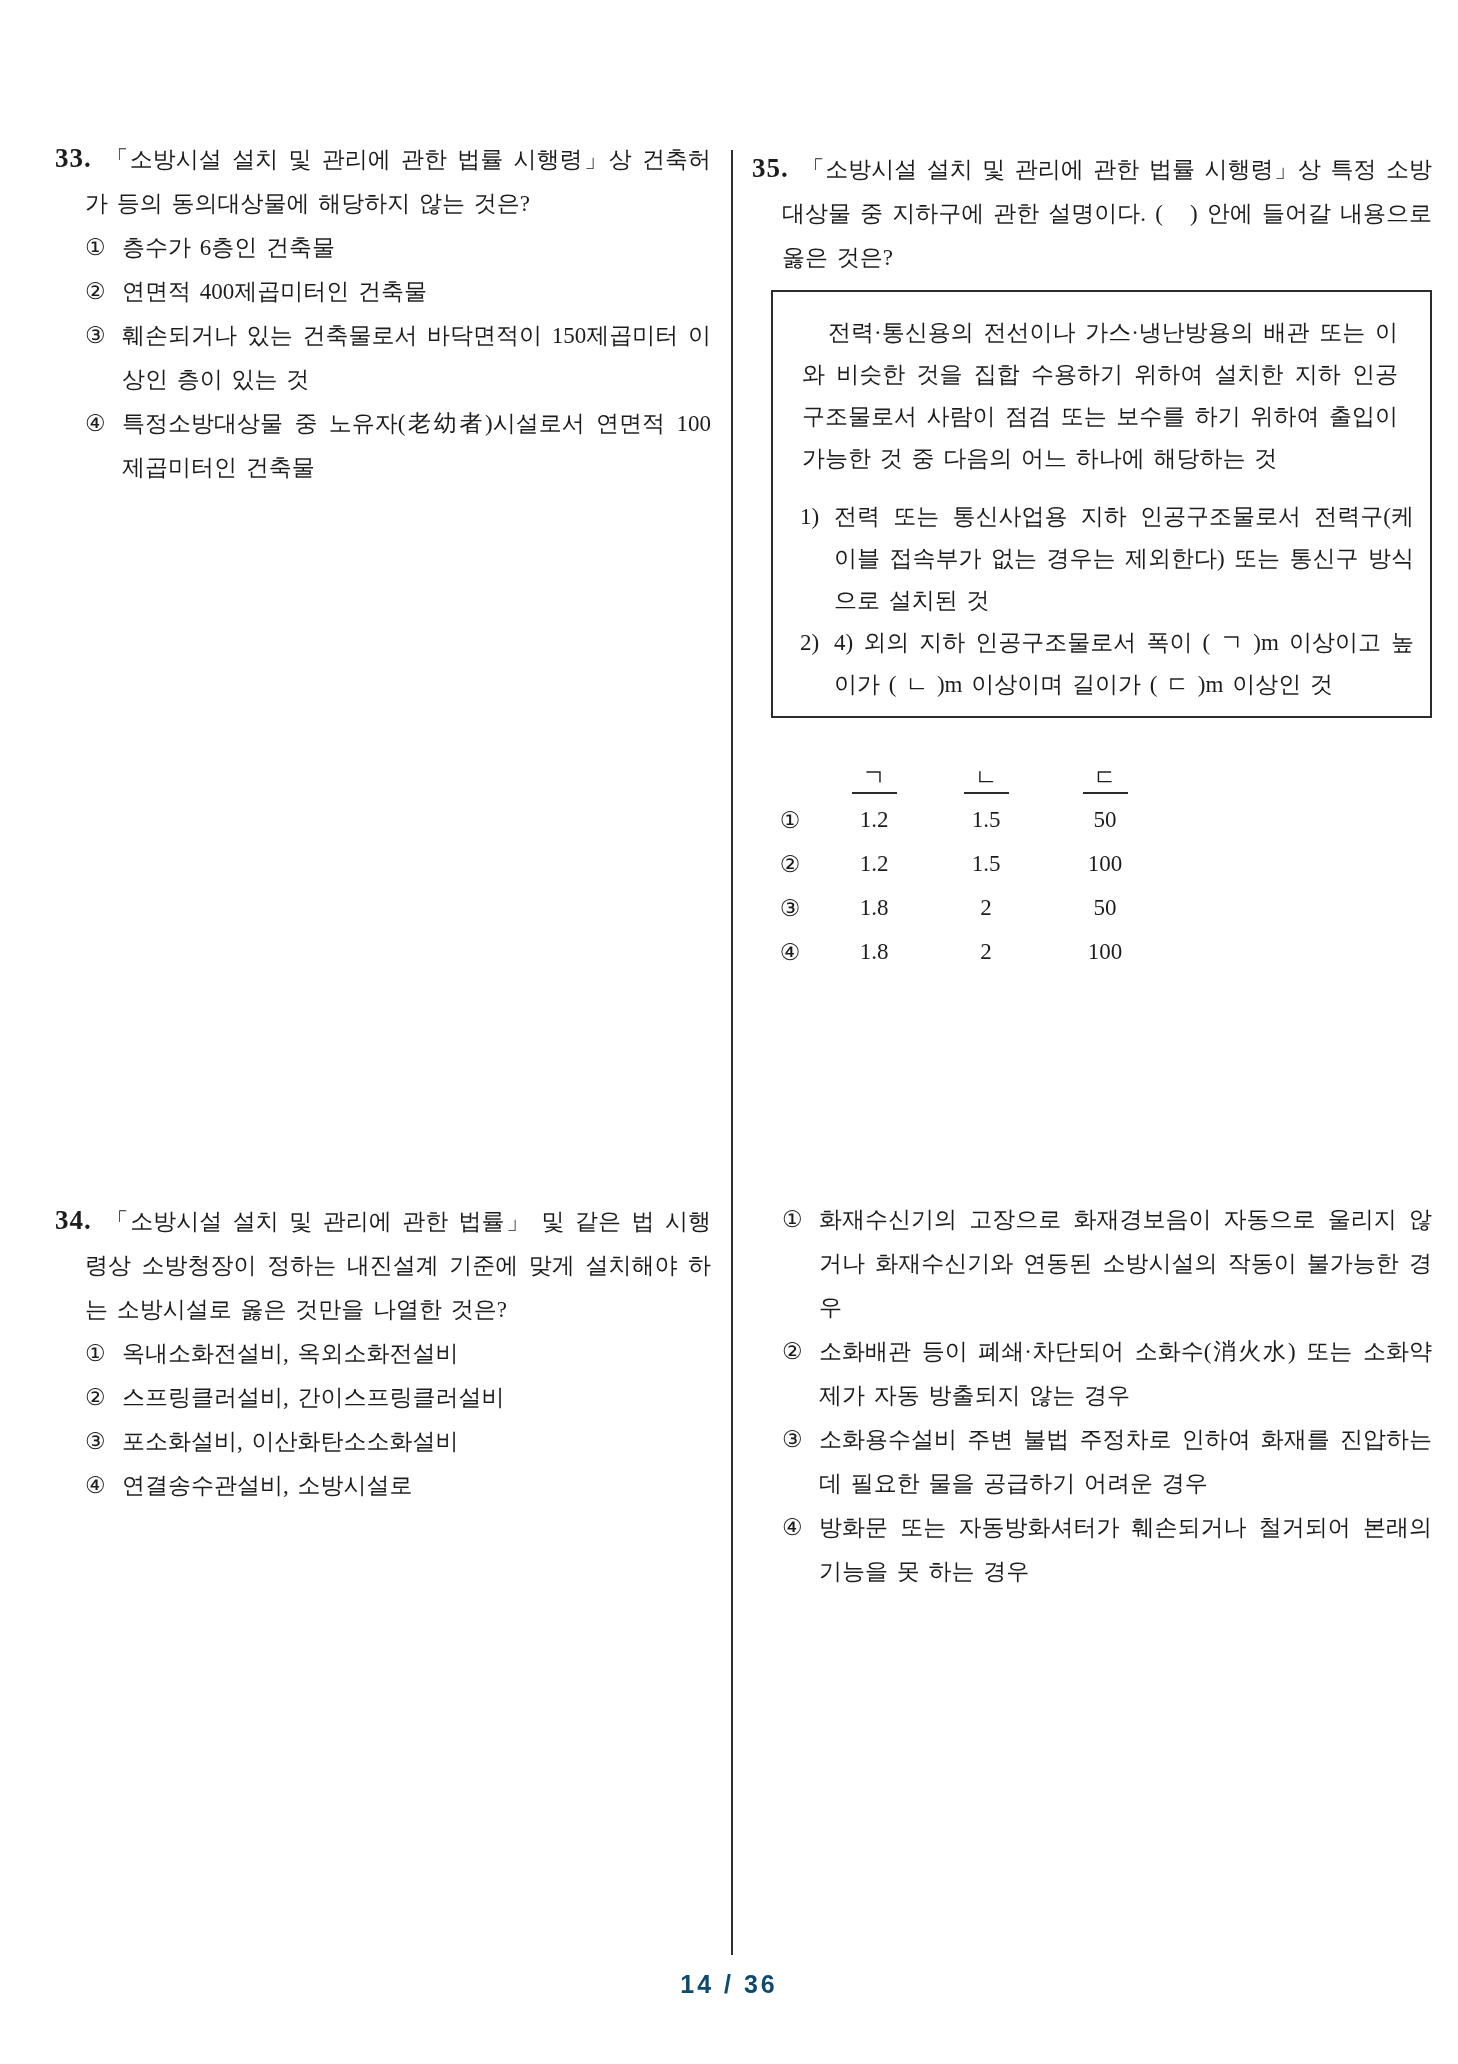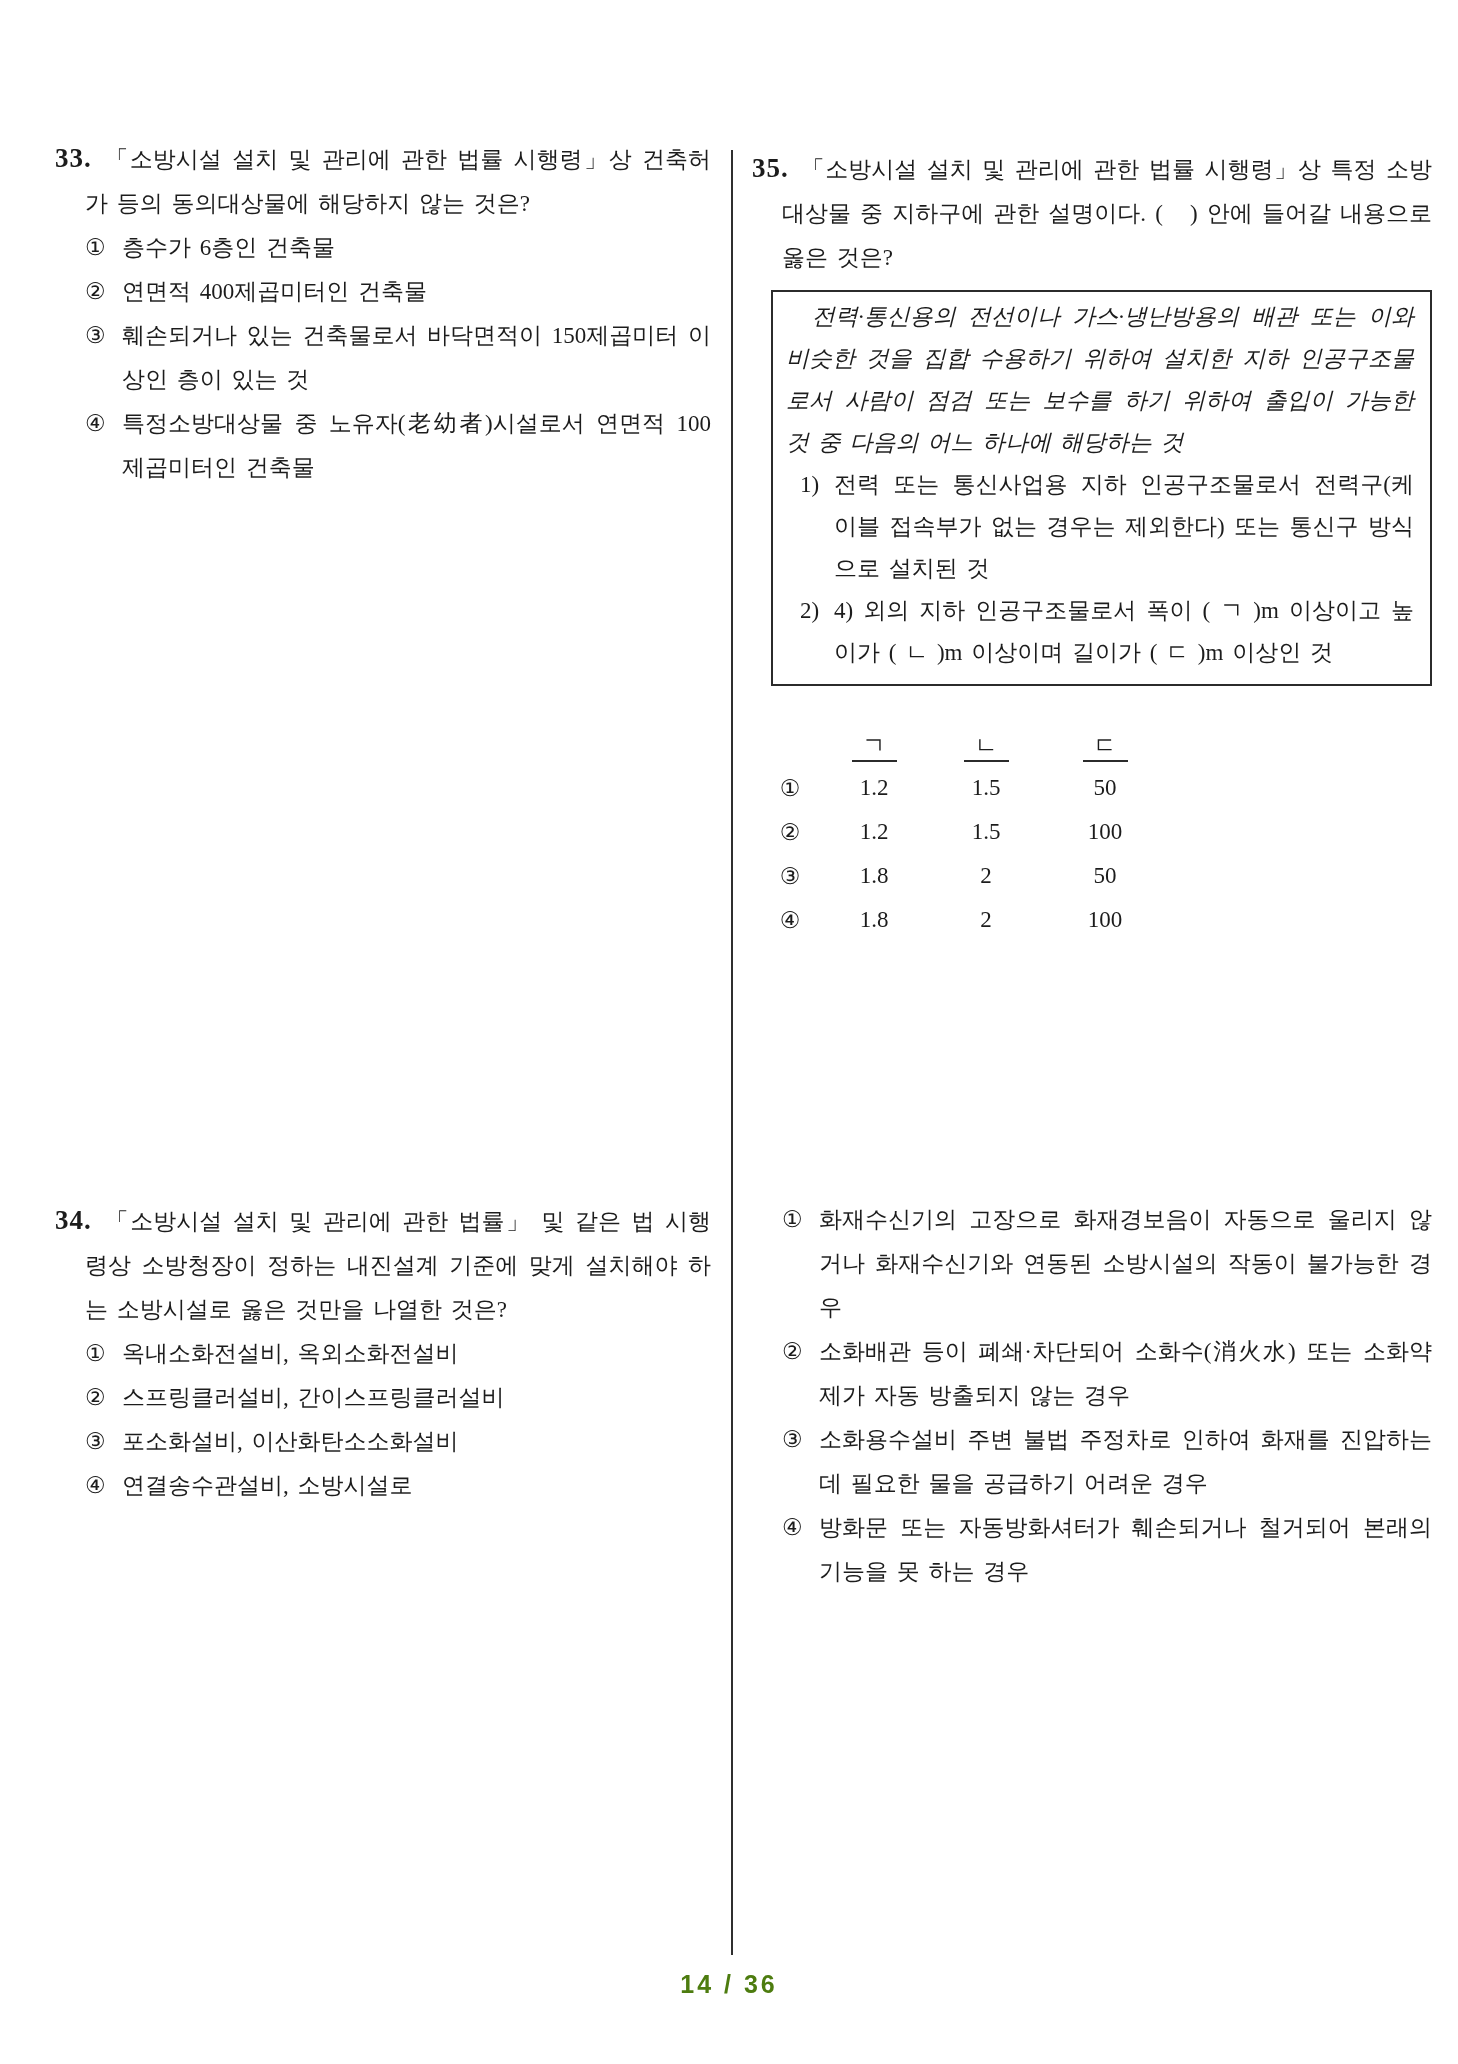--- a/index.html
+++ b/index.html
@@ -51,21 +51,21 @@
   .option .otext  { flex:1; text-align:justify; }
 
   .qbox {
     border:2px solid #2b2b2b;
     margin:10px 0 0 19px;
     padding:4px 16px 10px 13px;
     font-size:23px;
     line-height:42px;
     word-spacing:3px;
   }
-  .qbox .intro { margin:0; text-indent:26px; text-align:justify;font-style:italic; }
+  .qbox .intro { margin:16px; text-indent:26px; text-align:justify; }
   .qbox .bitem { display:flex; margin-left:14px; }
   .qbox .bitem .marker { flex:0 0 34px; }
   .qbox .bitem .btext  { flex:1; text-align:justify; }
 
   .vtable { margin-top:26px; margin-left:10px; font-size:23px; }
   .vrow {
     display:grid;
     grid-template-columns:56px 112px 112px 126px;
     height:44px;
     align-items:center;
@@ -79,21 +79,21 @@
     line-height:26px;
   }
   .pagefooter {
     position:absolute;
     left:0; right:0; top:1970px;
     text-align:center;
     font-family:"Liberation Sans", sans-serif;
     font-weight:700;
     font-size:25px;
     letter-spacing:3px;
-    color:#4d7c0f;
+    color:#0c4a6e;
   }
 </style>
 </head>
 <body>
 
 <div class="page">
   <div class="divider"></div>
 
   <section class="question" id="q33">
     <p class="stem"><span class="qnum">33.</span><span>「소방시설 설치 및 관리에 관한 법률 시행령」상 건축허가 등의 동의대상물에 해당하지 않는 것은?</span></p>

